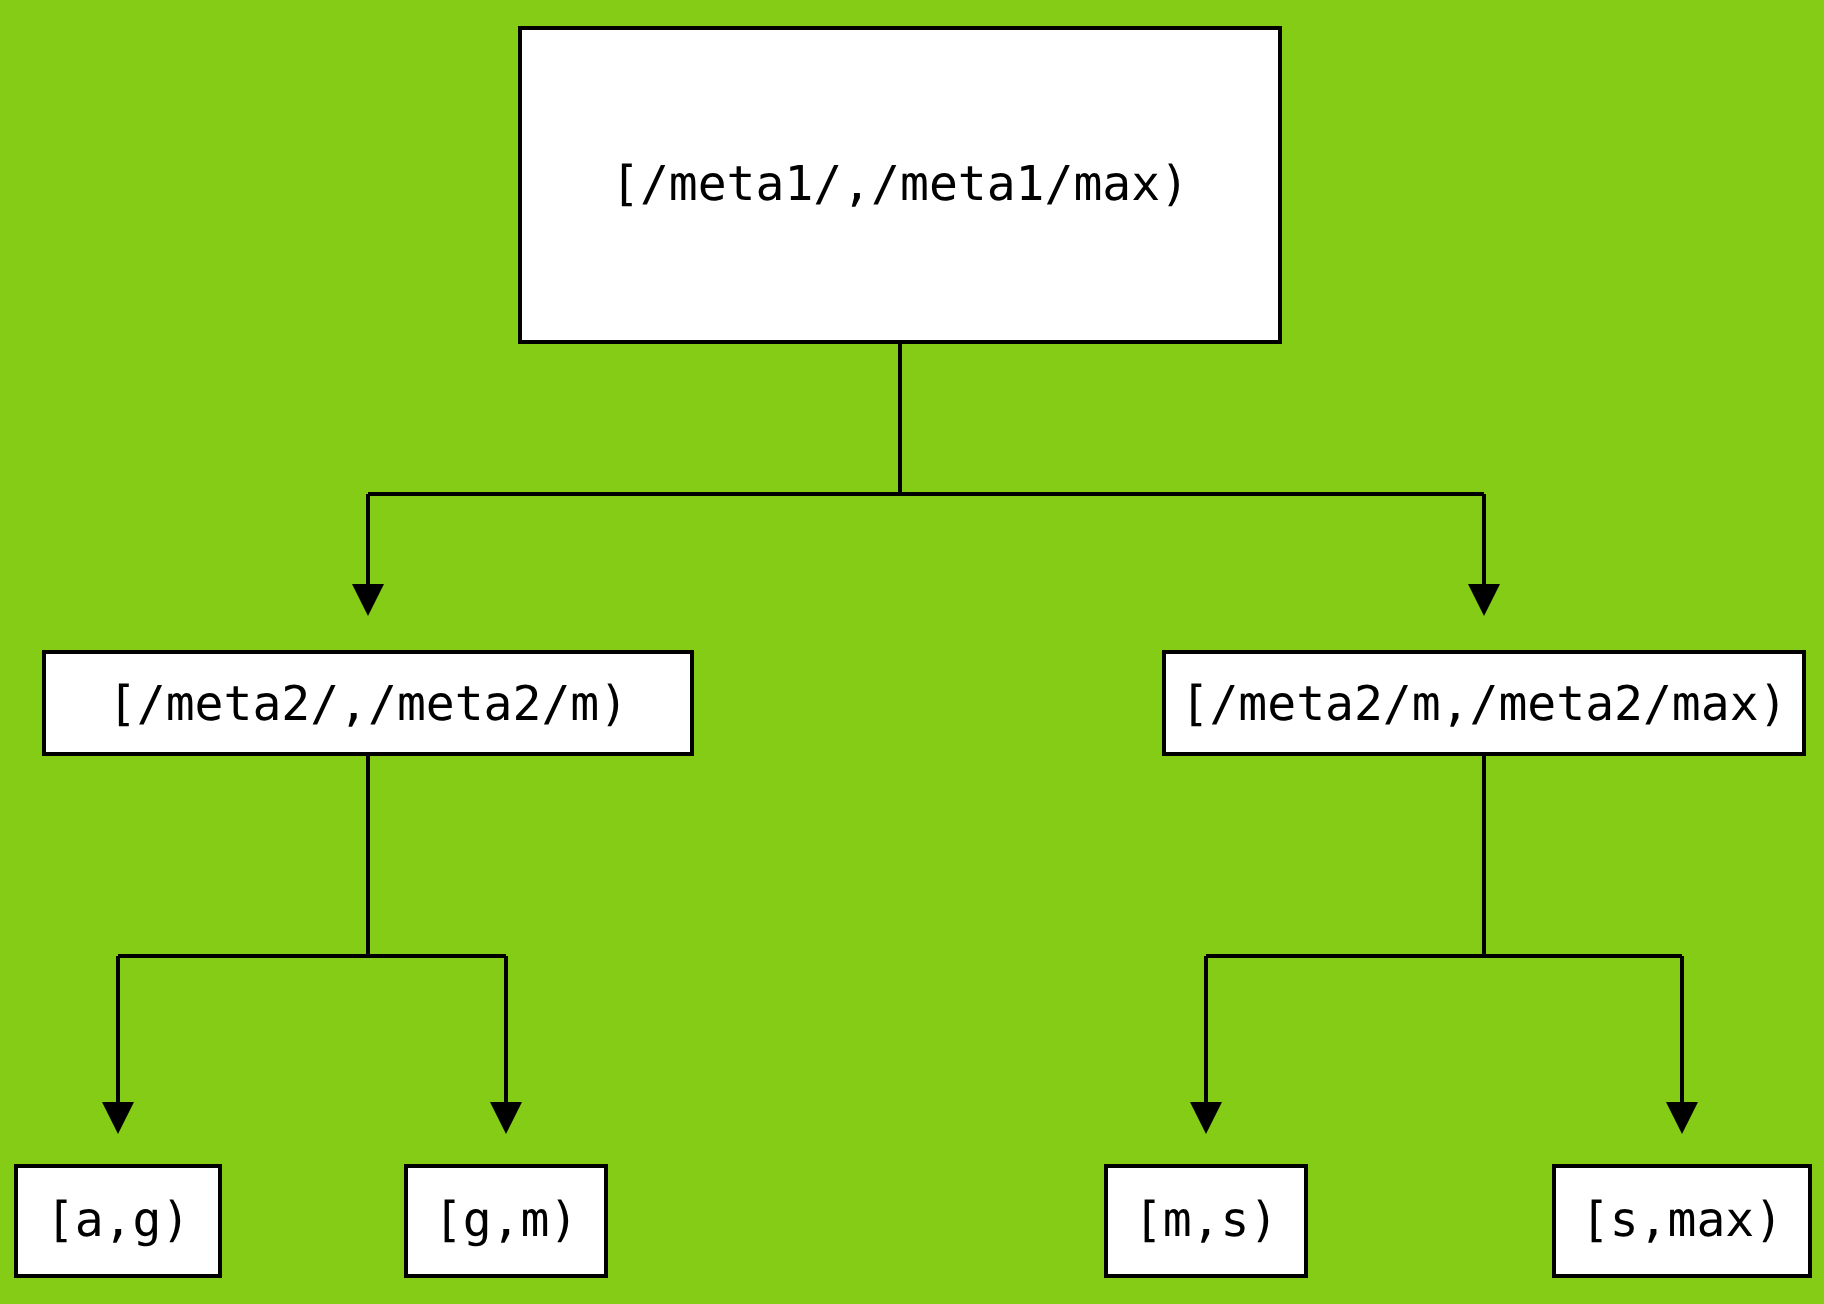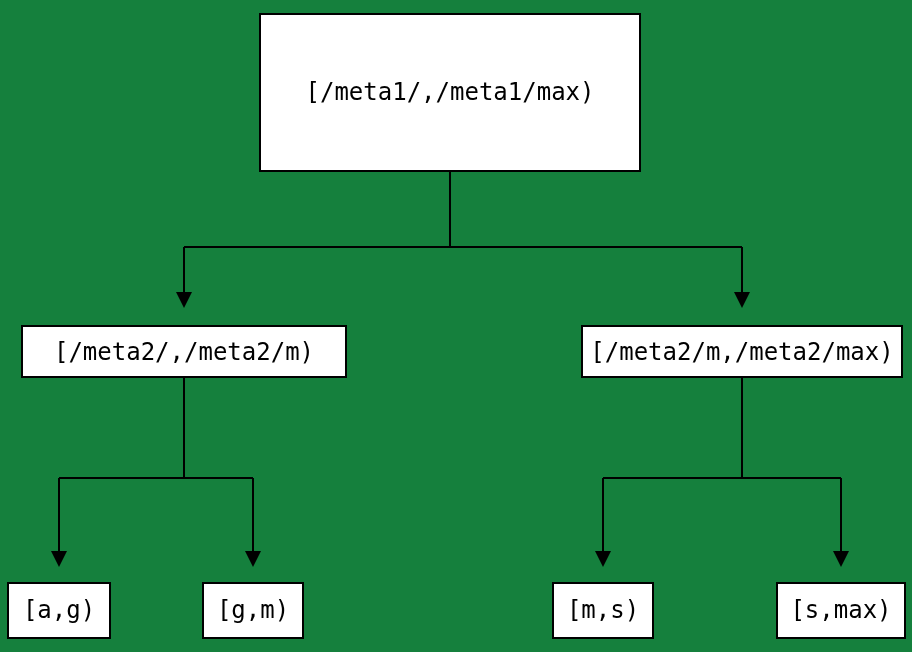--- a/index.html
+++ b/index.html
@@ -4,21 +4,21 @@
 <style>
   html, body {
     margin: 0;
     padding: 0;
     background: #ffffff;
   }
   .stage {
     position: relative;
     width: 912px;
     height: 652px;
-    background: #15803d;
+    background: #84cc16;
     overflow: hidden;
   }
   svg {
     display: block;
   }
   svg text {
     font-family: "DejaVu Sans Mono", "Liberation Mono", monospace;
     font-size: 24px;
     fill: #000000;
     text-anchor: middle;

